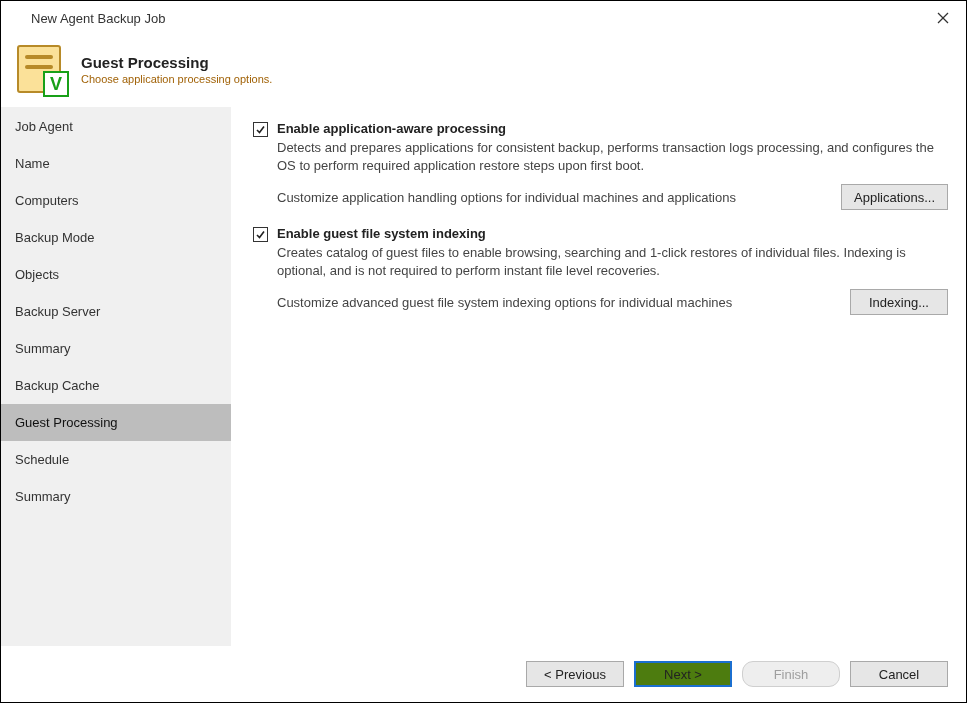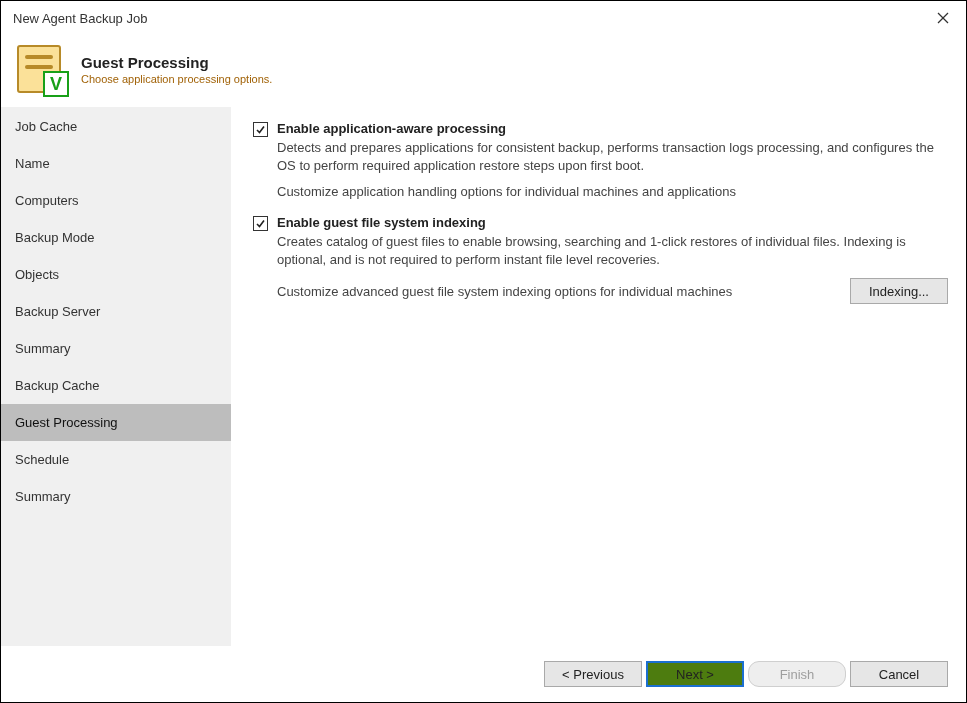--- a/index.html
+++ b/index.html
@@ -23,20 +23,21 @@
     background: #ffffff;
   }
   
   .title-bar {
     height: 34px;
     display: flex;
     align-items: center;
     padding: 0 0 0 12px;
     font-size: 13px;
     color: #333;
+    margin-left: 18px;
   }
   .title-bar .title-text {
     flex: 1;
   }
   .title-bar .close-btn {
     width: 46px;
     height: 34px;
     display: flex;
     align-items: center;
     justify-content: center;
@@ -192,21 +193,21 @@
     background: #4d7c0f;
     padding: 0 11px;
   }
   
   .footer {
     height: 56px;
     display: flex;
     align-items: center;
     justify-content: flex-end;
     padding: 0 18px;
-    gap: 4px;
+    gap: 10px;
     box-sizing: border-box;
   }
 </style>
 </head>
 <body>
 
 <div class="window">
 
   <div class="title-bar">
     <div class="title-text">New Agent Backup Job</div>
@@ -227,21 +228,21 @@
     </div>
     <div class="header-text">
       <div class="step-title">Guest Processing</div>
       <div class="step-subtitle">Choose application processing options.</div>
     </div>
   </div>
 
   <div class="main">
 
     <div class="sidebar">
-      <div class="nav-item">Job Cache</div>
+      <div class="nav-item">Job Agent</div>
       <div class="nav-item">Name</div>
       <div class="nav-item">Computers</div>
       <div class="nav-item">Backup Mode</div>
       <div class="nav-item">Objects</div>
       <div class="nav-item">Backup Server</div>
       <div class="nav-item">Summary</div>
       <div class="nav-item">Backup Cache</div>
       <div class="nav-item active">Guest Processing</div>
       <div class="nav-item">Schedule</div>
       <div class="nav-item">Summary</div>
@@ -255,20 +256,21 @@
             <svg width="11" height="11" viewBox="0 0 11 11">
               <polyline points="2,6 4.5,8.5 9,2.5" fill="none" stroke="#222" stroke-width="1.6"></polyline>
             </svg>
           </span>
         </div>
         <div class="txt-col">
           <div class="opt-title">Enable application-aware processing</div>
           <div class="opt-desc">Detects and prepares applications for consistent backup, performs transaction logs processing, and configures the OS to perform required application restore steps upon first boot.</div>
           <div class="opt-row">
             <div class="opt-customize">Customize application handling options for individual machines and applications</div>
+            <button class="btn">Applications...</button>
           </div>
         </div>
       </div>
 
       <div class="option-block">
         <div class="chk-col">
           <span class="chk">
             <svg width="11" height="11" viewBox="0 0 11 11">
               <polyline points="2,6 4.5,8.5 9,2.5" fill="none" stroke="#222" stroke-width="1.6"></polyline>
             </svg>

